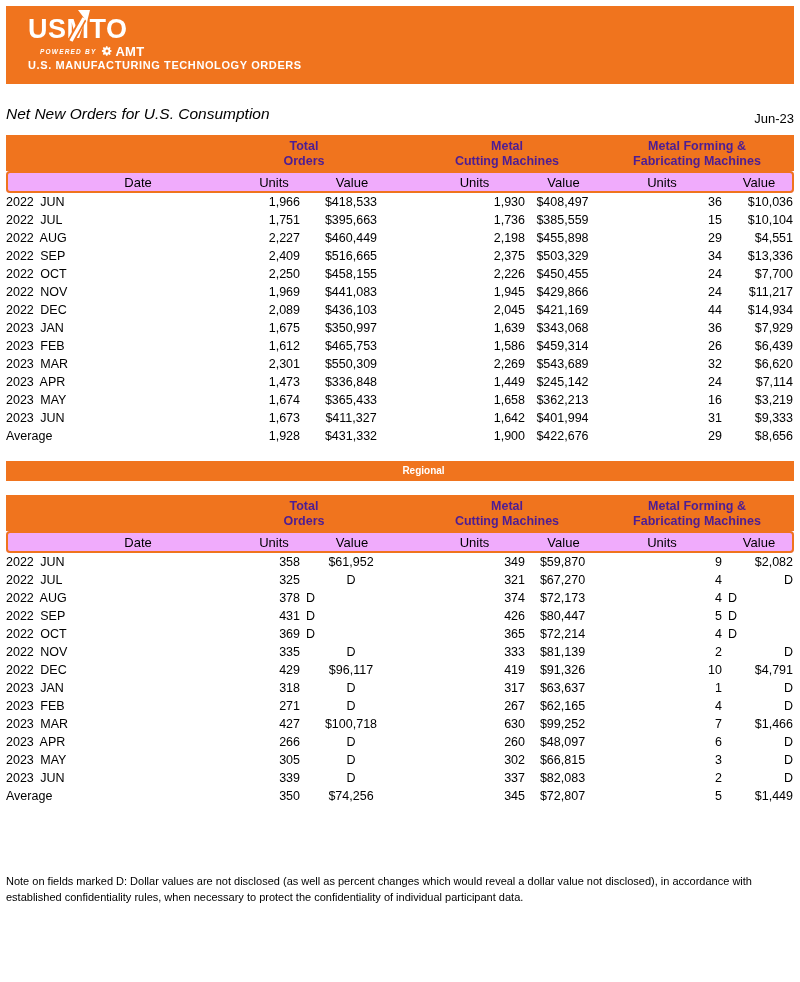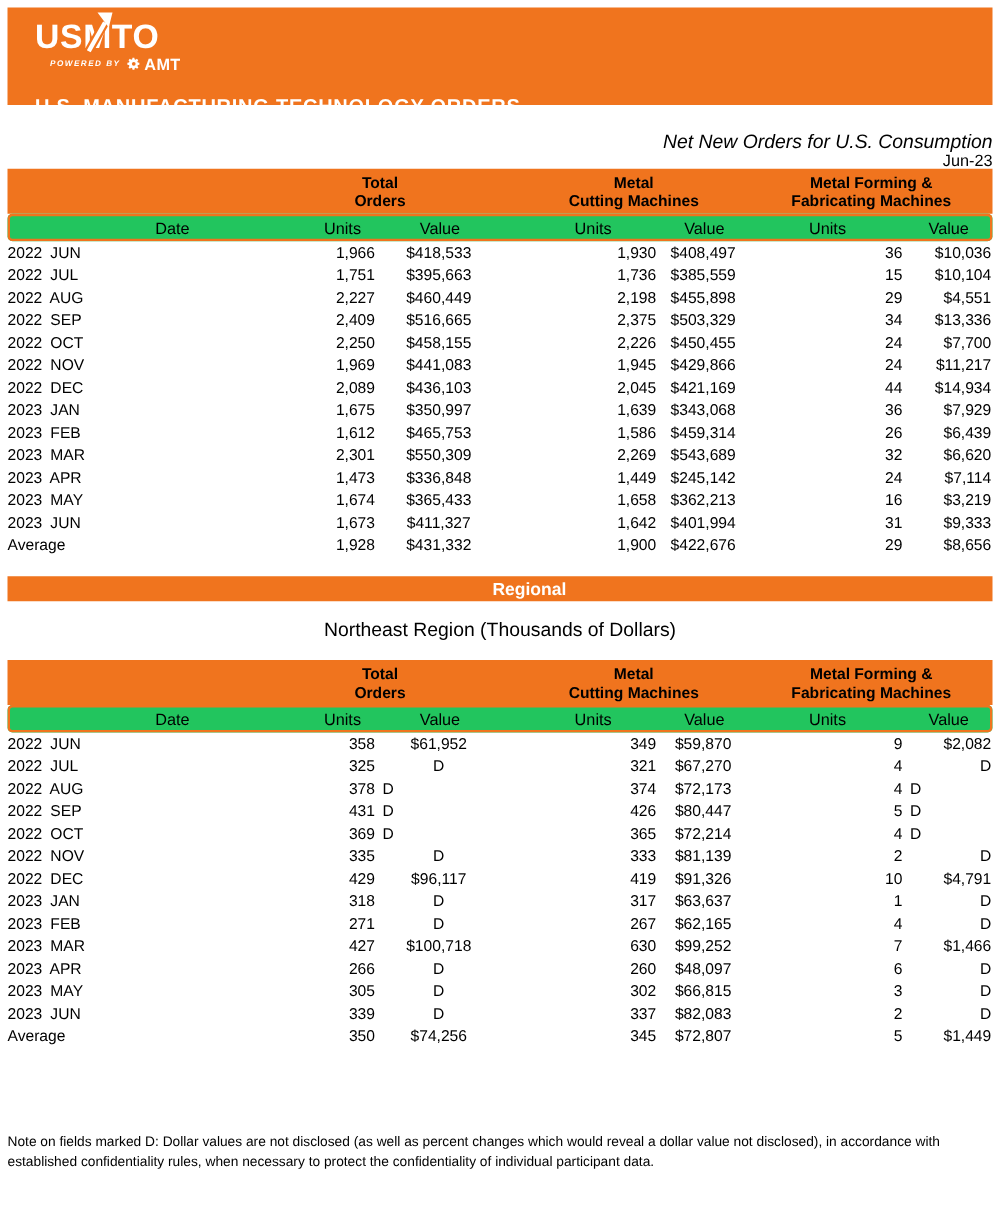--- a/index.html
+++ b/index.html
@@ -34,82 +34,82 @@
   .m-arrow{position:absolute;left:36px;top:-8px;}
   .powered{
     display:flex;align-items:center;gap:5px;
     margin:1px 0 0 12px;height:14px;
   }
   .powered-label{
     font-size:6.5px;font-style:italic;font-weight:700;letter-spacing:1.2px;
   }
   .amt-wordmark{font-size:13px;font-weight:800;letter-spacing:.3px;display:flex;align-items:center;gap:2px;}
   .tagline{
-    margin:19px 0 0 0;
-    font-size:16px;font-weight:700;letter-spacing:.6px;
+    margin:1px 0 0 0;
+    font-size:11px;font-weight:700;letter-spacing:.6px;
   }
 
   
   .title-row{position:relative;margin-top:20px;height:20px;}
   .report-title{
-    text-align:right;font-style:italic;font-size:15.5px;line-height:20px;
+    text-align:left;font-style:italic;font-size:15.5px;line-height:20px;
   }
   .report-date{
-    position:absolute;right:0;top:17px;font-size:13px;
+    position:absolute;right:0;top:7px;font-size:13px;
   }
   .section-title{
     margin-top:17px;text-align:center;font-size:15.5px;height:19px;line-height:19px;
   }
   .ne-title{margin-top:14px;}
 
   
   .table{margin-top:11px;}
   .table.second{margin-top:14px;}
   .gband{
     display:grid;
     grid-template-columns:240px 156px 198px 194px;
     background:var(--orange);
     height:36px;
-    color:#000000;font-weight:700;font-size:12.5px;line-height:15px;
+    color:#4c1d95;font-weight:700;font-size:12.5px;line-height:15px;
     align-content:center;
     text-align:center;
   }
   .gcell{padding-top:1px;}
   .g1{padding-right:40px;}
   .g2{padding-left:12px;}
   .cols7{
     display:grid;
     grid-template-columns:240px 56px 100px 125px 73px 124px 70px;
     align-items:center;
   }
   .subrow{
     height:22px;
     border-radius:4px;
     box-shadow:inset 0 0 0 2px var(--orange);
-    background:#22c55e;
+    background:#f0abfc;
     font-size:13px;
   }
   .subrow .hcell{text-align:center;}
   .subrow .h-date{padding-left:24px;}
   .subrow .h-u2{padding-left:20px;}
   .tbody{font-size:12.5px;}
   .trow{height:18px;}
   .cell{white-space:nowrap;}
   .c0{text-align:left;padding-right:18px;word-spacing:3px;}
   .c1,.c3,.c5{text-align:right;padding-right:2px;}
   .c2,.c4{text-align:center;padding-right:2px;}
   .c6{text-align:right;padding-right:1px;}
   .cell.dleft{text-align:left;padding-left:4px;}
 
   
   .regional-band{
     margin-top:16px;
     background:var(--orange);
     height:20px;line-height:20px;
-    text-align:center;color:#fff;font-weight:700;font-size:14px;padding-left:47px;
+    text-align:center;color:#fff;font-weight:700;font-size:10px;padding-left:47px;
   }
 
   
   .note{
     margin-top:69px;
     font-size:11px;line-height:15.5px;
   }
   .note b{font-weight:400;}
 </style>
 </head>
@@ -295,21 +295,20 @@
           <div class="cell c3">1,900</div>
           <div class="cell c4">$422,676</div>
           <div class="cell c5">29</div>
           <div class="cell c6">$8,656</div>
         </div>
       </div>
   </div>
 
   <div class="regional-band">Regional</div>
 
-  <div class="section-title ne-title">Northeast Region (Thousands of Dollars)</div>
 
   <div class="table second">
     <div class="gband">
       <div class="gcell"></div>
       <div class="gcell g1">
         <div>Total</div>
         <div>Orders</div>
       </div>
       <div class="gcell g2">
         <div>Metal</div>

